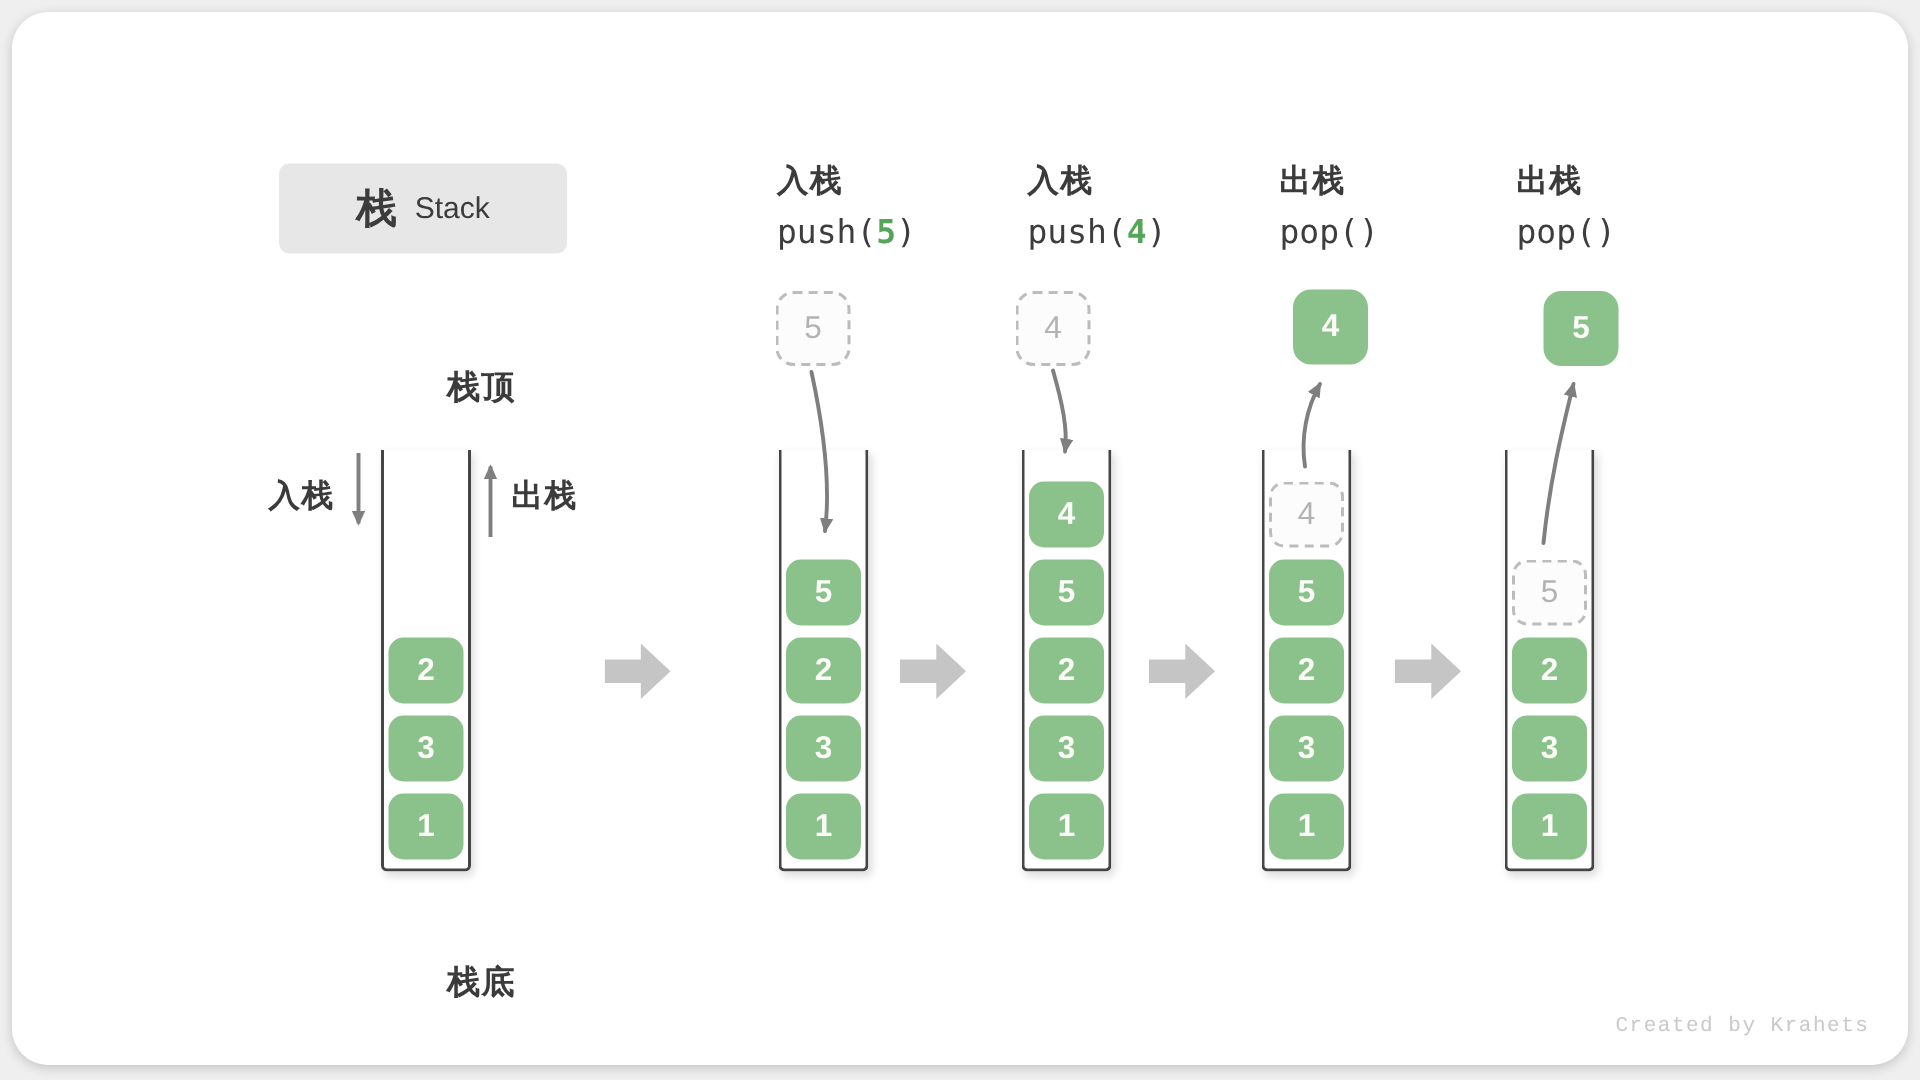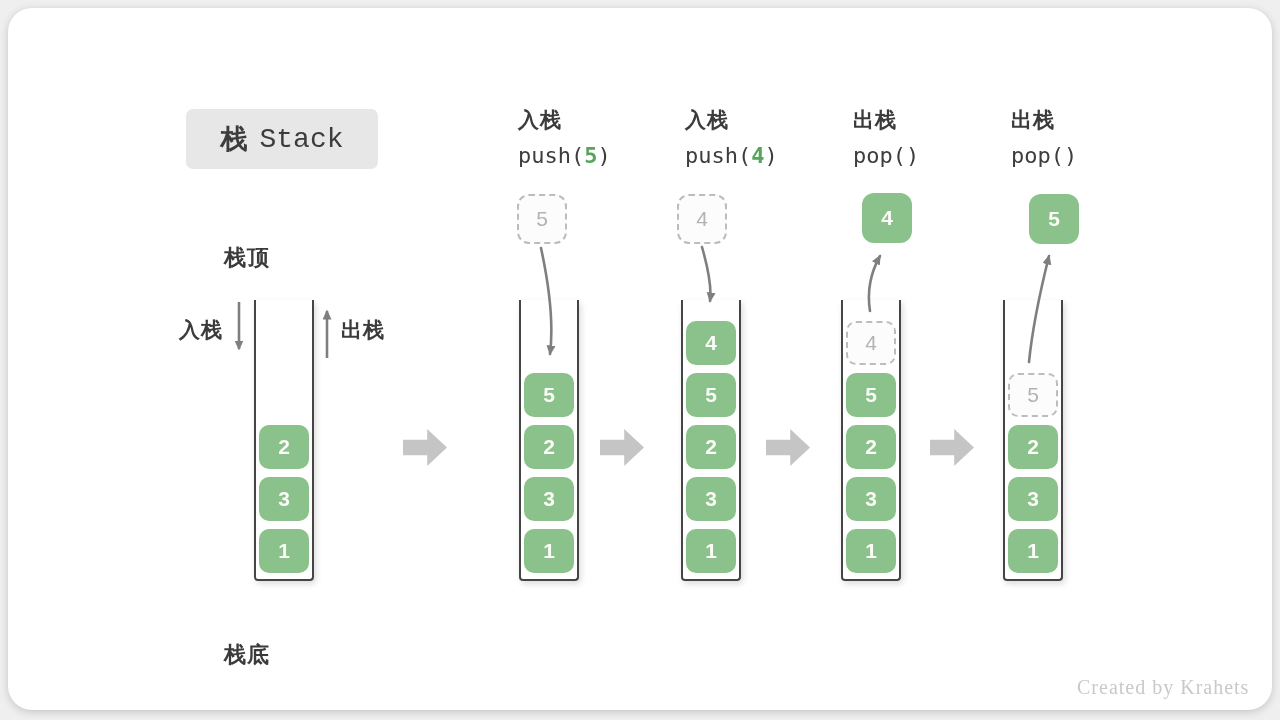--- a/index.html
+++ b/index.html
@@ -12,31 +12,31 @@
     box-shadow:0 2px 8px rgba(0,0,0,0.18);
   }
 
   
   .title-box {
     position:absolute; left:186px; top:109px; width:192px; height:60px;
     background:#e7e7e7; border-radius:7px;
     display:flex; align-items:center; justify-content:center; gap:12px; z-index:3;
   }
   .title-zh { font-size:27px; font-weight:700; color:#3c3c3c; }
-  .title-en { font-family:Liberation Mono, monospace; font-size:28px; color:#3c3c3c; }
+  .title-en { font-family:Liberation Sans, sans-serif; font-size:20px; color:#3c3c3c; }
 
   
   .op { position:absolute; top:106px; z-index:3; }
   .op-zh { font-size:21px; font-weight:700; color:#3b3b3b; margin-bottom:9px; letter-spacing:1px; }
   .op-code { font-family:"DejaVu Sans Mono","Liberation Mono",monospace; font-size:22px; color:#3d3d3d; }
   .op-code .arg { color:#56a559; font-weight:700; }
 
   
   .side-label { position:absolute; font-size:22px; font-weight:700; color:#3b3b3b; z-index:3; letter-spacing:1px; }
-  .center-120 { width:120px; text-align:left; }
+  .center-120 { width:120px; text-align:right; }
 
   
   .stack {
     position:absolute; top:300px; width:60px; height:281px;
     border-left:2px solid #454545; border-right:2px solid #454545; border-bottom:2px solid #454545;
     border-radius:0 0 4px 4px;
     box-shadow:2px 3px 6px rgba(0,0,0,0.14);
     z-index:1; background:transparent;
   }
   .cell {
@@ -66,22 +66,22 @@
   
   .barrow {
     position:absolute; top:429px; width:44px; height:37px; background:#c5c5c5; z-index:1;
     clip-path:polygon(0 29%, 55% 29%, 55% 0, 100% 50%, 55% 100%, 55% 71%, 0 71%);
   }
 
   svg.overlay { position:absolute; left:0; top:0; z-index:2; pointer-events:none; }
 
   .watermark {
     position:absolute; left:1077px; top:676px; z-index:3;
-    font-family:Liberation Serif, serif;
-    font-size:20px; color:#c9c9c9; letter-spacing:1px;
+    font-family:Liberation Mono, monospace;
+    font-size:14px; color:#c9c9c9; letter-spacing:1px;
   }
 </style>
 </head>
 <body>
 
 <div class="canvas">
   <div class="card"></div>
 
   <div class="title-box">
     <span class="title-zh">栈</span>

